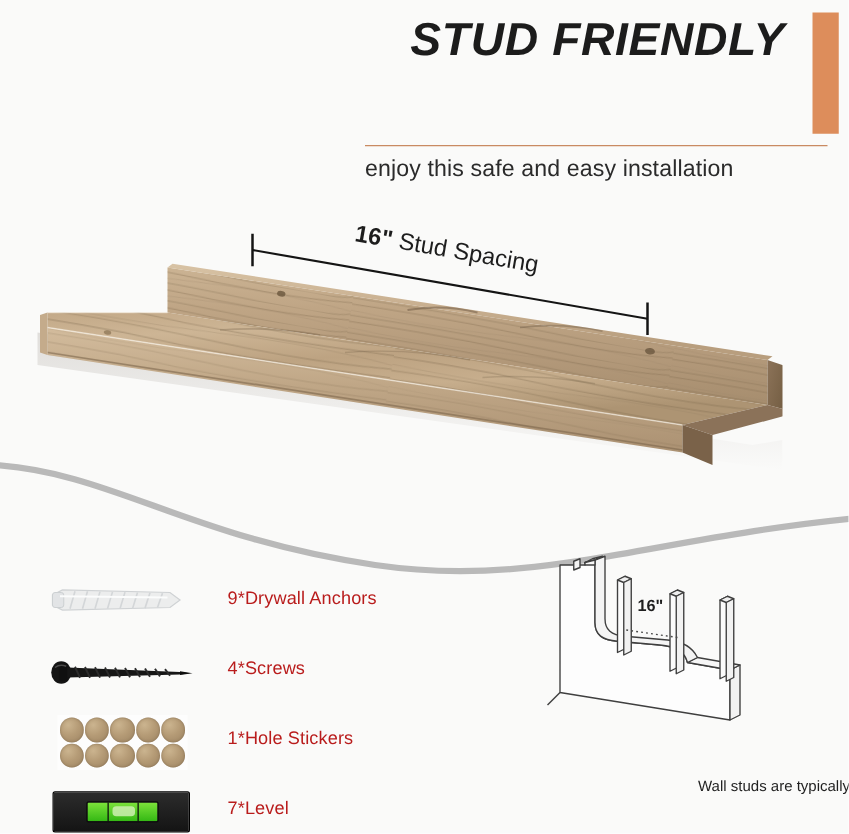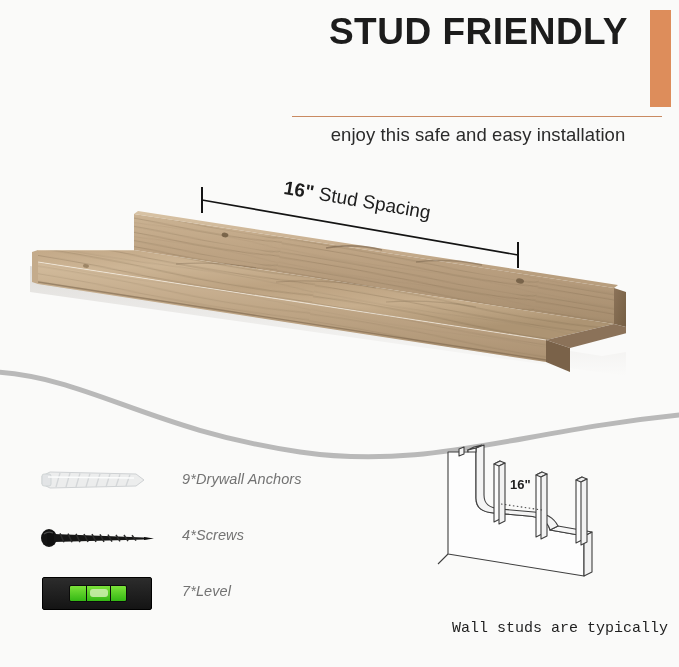--- a/index.html
+++ b/index.html
@@ -30,20 +30,21 @@
     font-family: "Liberation Sans", sans-serif;
     font-weight: bold;
     font-size: 37px;
     letter-spacing: 0.5px;
     line-height: 44px;
     color: #1c1c1c;
     margin: 0;
     padding-right: 34px;
     text-align: right;
     white-space: nowrap;
+    font-style: italic;
   }
   #headline-line2 { padding-right: 34px; }
 
   #accent-bar {
     position: absolute;
     right: 8px;
     top: 10px;
     width: 21px;
     height: 97px;
     background: #dd8d5b;
@@ -54,21 +55,21 @@
     top: 116px;
     width: 370px;
     height: 1px;
     background: #c98a62;
   }
   #subtitle {
     position: absolute;
     left: 292px;
     top: 124px;
     width: 372px;
-    text-align: center;
+    text-align: left;
     font-size: 18.5px;
     letter-spacing: 0.1px;
     color: #2b2b2b;
     white-space: nowrap;
   }
 
   
   #dimension-group {
     position: absolute;
     left: 190px;
@@ -124,24 +125,23 @@
     left: 0;
     top: 0;
     width: 132px;
     height: 54px;
   }
   .part-label {
     position: absolute;
     left: 148px;
     top: 16px;
     font-size: 14.5px;
-    color: #737373;
+    color: #b91c1c;
     white-space: nowrap;
     letter-spacing: 0.1px;
-    font-style: italic;
   }
 
   
   .sticker-sheet {
     position: absolute;
     left: 12px;
     top: 5px;
     width: 104px;
     height: 44px;
     background: #fdfdfd;
@@ -206,25 +206,24 @@
     left: 432px;
     top: 442px;
     width: 200px;
     height: 165px;
   }
   #stud-caption {
     position: absolute;
     left: 440px;
     top: 618px;
     width: 240px;
-    text-align: center;
-    font-size: 15px;
+    text-align: right;
+    font-size: 12px;
     line-height: 22px;
     color: #1f1f1f;
-    font-family: Liberation Mono, monospace;
   }
 </style>
 </head>
 <body>
 
 <div id="page">
 
   <div id="header-block">
     <div class="headline">STUD FRIENDLY</div>
   </div>
@@ -398,20 +397,37 @@
 
             <path d="M104 8 L114 9.5 L104 11 Z" fill="#0d0d0d"></path>
 
             <path d="M4 5 q4 -3 9 -1" stroke="#4a4a4a" stroke-width="1.2" fill="none"></path>
           </g>
         </svg>
       </div>
       <div class="part-label">4*Screws</div>
     </div>
 
+    <div class="part-row">
+      <div class="part-art">
+        <div class="sticker-sheet">
+          <div class="sticker-dot"></div>
+          <div class="sticker-dot"></div>
+          <div class="sticker-dot"></div>
+          <div class="sticker-dot"></div>
+          <div class="sticker-dot"></div>
+          <div class="sticker-dot"></div>
+          <div class="sticker-dot"></div>
+          <div class="sticker-dot"></div>
+          <div class="sticker-dot"></div>
+          <div class="sticker-dot"></div>
+        </div>
+      </div>
+      <div class="part-label">1*Hole Stickers</div>
+    </div>
 
     <div class="part-row">
       <div class="part-art">
         <div class="level-body">
           <div class="level-vial">
             <div class="level-mark" style="left:16px"></div>
             <div class="level-mark" style="left:40px"></div>
             <div class="level-bubble"></div>
           </div>
         </div>

